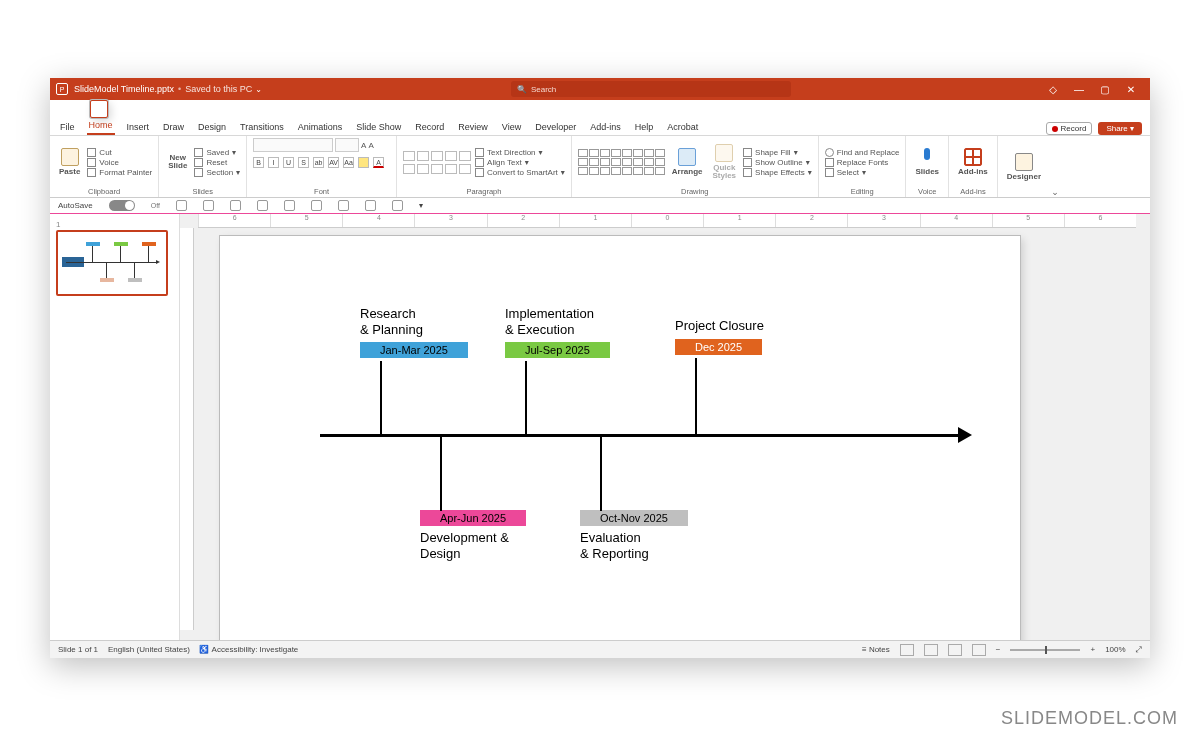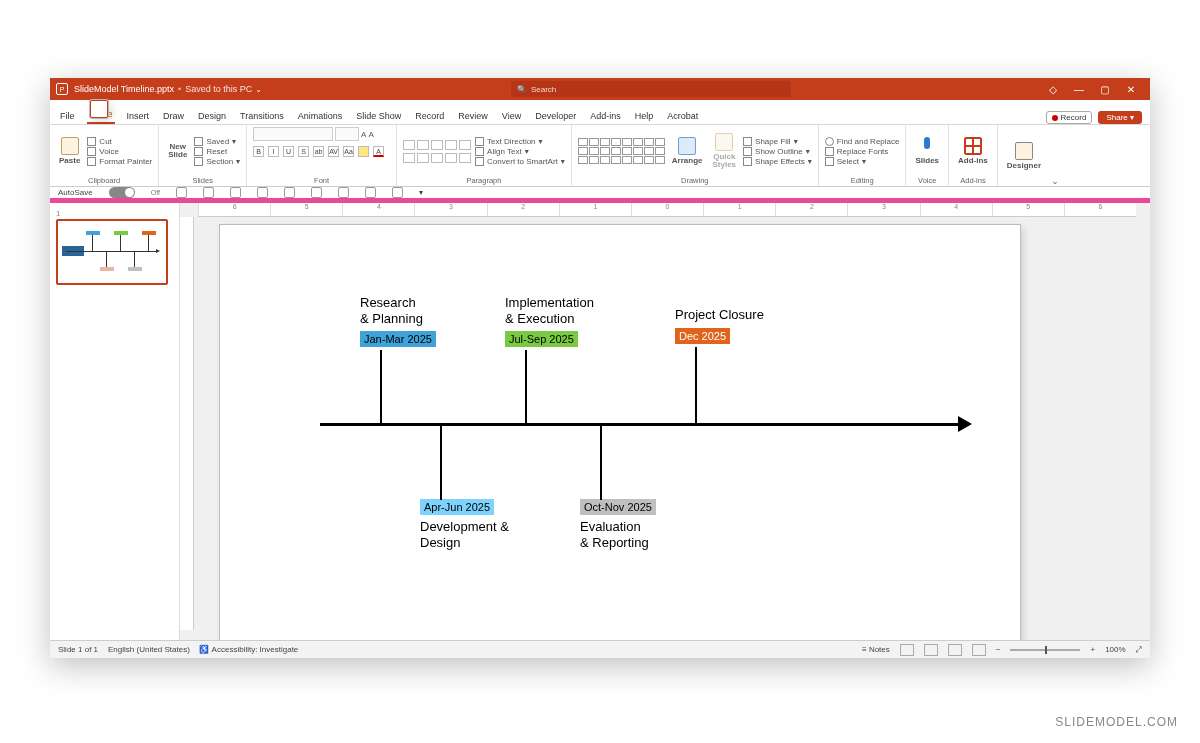--- a/index.html
+++ b/index.html
@@ -5,21 +5,21 @@
 * { margin: 0; padding: 0; box-sizing: border-box; font-family: "Segoe UI", Arial, sans-serif; }
 body { background: #fff; width: 1200px; height: 743px; position: relative; }
 .app-frame { position: absolute; left: 50px; top: 78px; width: 1100px; height: 580px; box-shadow: 0 8px 30px rgba(0,0,0,.25); background: #fff; display: flex; flex-direction: column; }
 .titlebar { background: #c53e1c; height: 22px; display: flex; align-items: center; color: #fff; font-size: 9px; padding: 0 6px; }
 .titlebar .pp-icon { width: 12px; height: 12px; border: 1px solid #fff; border-radius: 2px; margin-right: 6px; display:flex;align-items:center;justify-content:center;font-size:7px;}
 .titlebar .doc { flex: 0 0 auto; }
 .titlebar .saved { opacity:.85; }
 .titlebar .spacer { flex: 1; }
 .searchbar { background: #b63516; height: 16px; width: 280px; border-radius: 3px; display:flex; align-items:center; padding:0 6px; gap:4px; font-size:8px; color:#f5d7cd;}
 .titlebar .win-btn { width: 26px; text-align: center; font-size:10px;}
-.ribbon-tabs { height: 25px; display:flex; align-items:flex-end; padding: 0 8px; gap: 10px; font-size: 9px; color:#333; border-bottom:1px solid #d8d8d8;}
+.ribbon-tabs { height: 36px; display:flex; align-items:flex-end; padding: 0 8px; gap: 10px; font-size: 9px; color:#333; border-bottom:1px solid #d8d8d8;}
 .ribbon-tabs .tab { padding: 3px 2px; cursor:default;}
 .ribbon-tabs .tab.active { border-bottom: 2px solid #c53e1c; color:#c53e1c; font-weight:500;}
 .ribbon-tabs .right-tools { margin-left:auto; display:flex; gap:6px; align-items:center;}
 .record-btn { border:1px solid #aaa; border-radius:3px; padding:1px 5px; font-size:8px; display:flex; align-items:center; gap:3px;}
 .record-btn .dot{width:6px;height:6px;border-radius:50%;background:#c00;}
 .share-btn { background:#c53e1c; color:#fff; border-radius:3px; padding:2px 8px; font-size:8px;}
 .ribbon-body { height: 62px; background:#fff; display:flex; border-bottom:1px solid #ccc; font-size:8px; color:#555;}
 .ribbon-group { border-right:1px solid #e2e2e2; padding: 2px 6px 1px; display:flex; flex-direction:column;}
 .ribbon-group .group-content { flex:1; display:flex; align-items:center; gap:4px;}
 .ribbon-group .group-label { text-align:center; font-size:7.5px; color:#666; padding-top:1px;}
@@ -38,21 +38,21 @@
 .font-box input{width:80px;height:14px;font-size:8px;border:1px solid #ccc;padding:0 3px;}
 .font-box .sz{width:24px;}
 .btnrow{display:flex;gap:4px;margin-top:2px;}
 .btnrow .b{width:11px;height:11px;border:1px solid #bbb;font-size:7px;display:flex;align-items:center;justify-content:center;color:#444;}
 .para-icons{display:grid;grid-template-columns:repeat(5,12px);gap:2px;}
 .para-icons .p{width:12px;height:10px;border:1px solid #bbb;}
 .shape-gallery{display:grid;grid-template-columns:repeat(8,10px);gap:1px;}
 .shape-gallery .s{width:10px;height:8px;border:1px solid #999;}
 .editing-col{display:flex;flex-direction:column;gap:1px;font-size:8px;}
 .editing-col span{display:flex;align-items:center;gap:3px;white-space:nowrap;}
-.qat { height:16px; display:flex; align-items:center; gap:16px; padding:0 8px; font-size:8px; color:#444; border-bottom:5px solid #ec4899;}
+.qat { height:16px; display:flex; align-items:center; gap:16px; padding:0 8px; font-size:8px; color:#444; border-bottom:1px solid #ec4899;}
 .qat .toggle{width:26px;height:11px;border-radius:6px;background:#888;position:relative;}
 .qat .toggle::after{content:"";position:absolute;right:1px;top:1px;width:9px;height:9px;border-radius:50%;background:#fff;}
 .qat .qi{width:11px;height:11px;border:1px solid #999;border-radius:2px;}
 .workspace{flex:1;display:flex;background:#f0f0f0;overflow:hidden;}
 .thumb-panel{width:130px;background:#fff;border-right:1px solid #ddd;padding:6px;}
 .thumb-num{font-size:8px;color:#888;}
 .thumb{border:2px solid #c53e1c;border-radius:2px;width:112px;height:66px;background:#fff;position:relative;margin-top:1px;}
 .thumb-timeline{position:absolute;left:8px;right:8px;top:30px;height:1px;background:#333;}
 .thumb-timeline::after{content:"";position:absolute;right:-2px;top:-2px;border-left:4px solid #333;border-top:2.5px solid transparent;border-bottom:2.5px solid transparent;}
 .thumb-title{position:absolute;left:4px;top:25px;width:22px;height:10px;background:#2a6496;}
@@ -62,28 +62,28 @@
 .ruler-h{position:absolute;left:18px;right:14px;top:0;height:14px;background:#fff;border-bottom:1px solid #ccc;font-size:7px;color:#888;display:flex;}
 .ruler-h .rt{flex:1;text-align:center;border-left:1px solid #ddd;}
 .ruler-v{position:absolute;left:0;top:14px;bottom:10px;width:14px;background:#fff;border-right:1px solid #ccc;}
 .slide{position:absolute;left:40px;top:22px;width:800px;height:420px;background:#fff;box-shadow:0 0 0 1px #bbb, 3px 3px 8px rgba(0,0,0,.15);}
 .timeline-main{position:absolute;left:100px;right:60px;top:198px;height:3px;background:#000;}
 .timeline-main::after{content:"";position:absolute;right:-12px;top:-7px;border-left:14px solid #000;border-top:8.5px solid transparent;border-bottom:8.5px solid transparent;}
 .project-box{position:absolute;left:8px;top:186px;background:#2a6496;color:#fff;font-weight:bold;font-size:12px;padding:5px 9px;line-height:1.25;}
 .milestone{position:absolute;text-align:left;}
 .milestone .stem{position:absolute;width:2px;background:#000;left:20px;}
 .milestone .label{font-size:13px;line-height:1.2;white-space:pre;margin-bottom:3px;}
-.milestone .chip{display:inline-block;font-size:11px;padding:2px 4px;}
+.milestone .chip{display:inline-block;font-size:11px;padding:2px 20px;}
 .milestone.below .label{margin-top:4px;margin-bottom:0;}
 .statusbar{height:18px;background:#f3f3f3;border-top:1px solid #ccc;display:flex;align-items:center;font-size:8px;color:#444;padding:0 8px;gap:10px;}
 .statusbar .spacer{flex:1;}
 .statusbar .vbtn{width:14px;height:12px;border:1px solid #aaa;}
 .zoom-slider{width:70px;height:2px;background:#aaa;position:relative;}
 .zoom-slider::before{content:"";position:absolute;left:50%;top:-3px;width:2px;height:8px;background:#555;}
-.watermark{position:absolute;right:22px;bottom:14px;font-size:12px;letter-spacing:1px;color:#888;}
+.watermark{position:absolute;right:22px;bottom:14px;font-size:18px;letter-spacing:1px;color:#888;}
 </style>
 </head>
 <body>
 
 <div class="app-frame">
 
   <div class="titlebar">
     <div class="pp-icon">P</div>
     <span class="doc">SlideModel Timeline.pptx</span>
     <span style="margin:0 4px;opacity:.6">•</span>
@@ -392,21 +392,21 @@
 
         <div class="milestone" style="left:455px;top:82px;">
           <div class="label">Project Closure</div>
           <div class="chip" style="background:#e0631e;color:#fff;">Dec 2025</div>
           <div class="stem" style="top:40px;height:78px;"></div>
         </div>
 
         <div class="milestone below" style="left:200px;top:200px;">
           <div class="stem" style="top:0;height:75px;"></div>
           <div style="height:72px;"></div>
-          <div class="chip" style="background:#7dd3fc;">Apr-Jun 2025</div>
+          <div class="chip" style="background:#ec4899;">Apr-Jun 2025</div>
           <div class="label">Development &amp;
 Design</div>
         </div>
 
         <div class="milestone below" style="left:360px;top:200px;">
           <div class="stem" style="top:0;height:75px;"></div>
           <div style="height:72px;"></div>
           <div class="chip" style="background:#bfbfbf;">Oct-Nov 2025</div>
           <div class="label">Evaluation
 &amp; Reporting</div>

